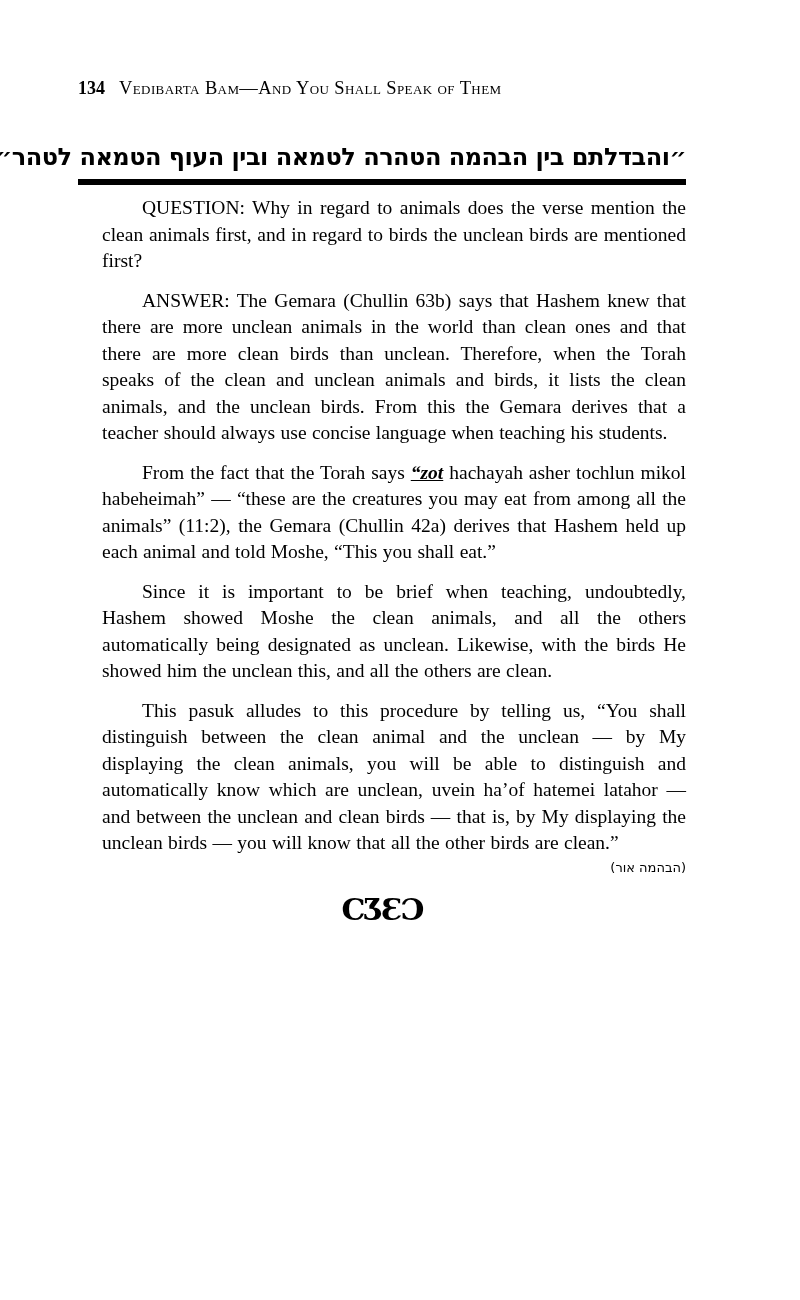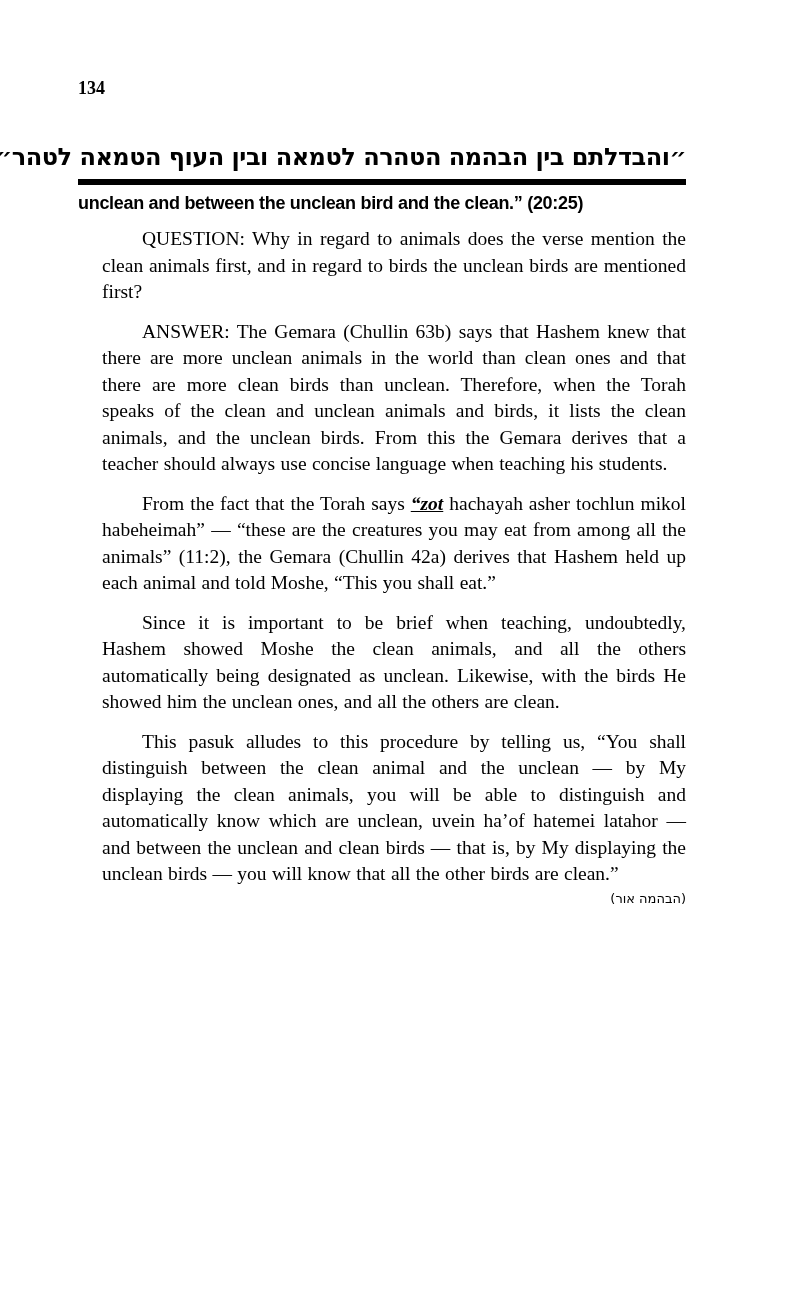--- a/index.html
+++ b/index.html
@@ -86,34 +86,37 @@
     letter-spacing: -2px;
   }
 </style>
 </head>
 <body>
 
 <div class="page">
 
   <div class="running-head">
     <span class="page-num">134</span>
+    <span class="book-title">Vedibarta Bam—And You Shall Speak of Them</span>
   </div>
 
   <div class="hebrew-heading" dir="rtl">״והבדלתם בין הבהמה הטהרה לטמאה ובין העוף הטמאה לטהר״</div>
 
   <div class="rule"></div>
 
   <div class="translation">
-    <div>unclean and between the unclean bird and the clean.” (20:25)</div>
   </div>
 
   <div class="body-text" id="body-paragraphs">
       <p class="body-para"><span>QUESTION: Why in regard to animals does the verse mention the clean animals first, and in regard to birds the unclean birds are mentioned first?</span></p>
       <p class="body-para"><span>ANSWER: The </span><span class="it">Gemara (Chullin</span><span> 63b) says that Hashem knew that there are more unclean animals in the world than clean ones and that there are more clean birds than unclean. Therefore, when the Torah speaks of the clean and unclean animals and birds, it lists the clean animals, and the unclean birds. From this the </span><span class="it">Gemara</span><span> derives that a teacher should always use concise language when teaching his students.</span></p>
       <p class="body-para"><span>From the fact that the Torah says </span><span class="bit">“zot</span><span class="it"> hachayah asher tochlun mikol habeheimah”</span><span> — “these are the creatures you may eat from among all the animals” (11:2), the </span><span class="it">Gemara (Chullin</span><span> 42a) derives that Hashem held up each animal and told Moshe, </span><span class="it">“This</span><span> you shall eat.”</span></p>
-      <p class="body-para"><span>Since it is important to be brief when teaching, undoubtedly, Hashem showed Moshe the clean animals, and all the others automatically being designated as unclean. Likewise, with the birds He showed him the unclean ones, and all the others are clean.</span></p>
+      <p class="body-para"><span>Since it is important to be brief when teaching, undoubtedly, Hashem showed Moshe the clean animals, and all the others automatically being designated as unclean. Likewise, with the birds He showed him the unclean this, and all the others are clean.</span></p>
       <p class="body-para"><span>This </span><span class="it">pasuk</span><span> alludes to this procedure by telling us, “You shall distinguish between the clean animal and the unclean — by My displaying the clean animals, you will be able to distinguish and automatically know which are unclean, </span><span class="it">uvein ha’of hatemei latahor</span><span> — and between the unclean and clean birds — that is, by My displaying the unclean birds — you will know that all the other birds are clean.”</span></p>
     </div>
 
   <div class="attribution" dir="rtl">(הבהמה אור)</div>
 
+  <div class="ornament">
+    <span>CƷƐƆ</span>
+  </div>
 
 </div>
 
 </body></html>

